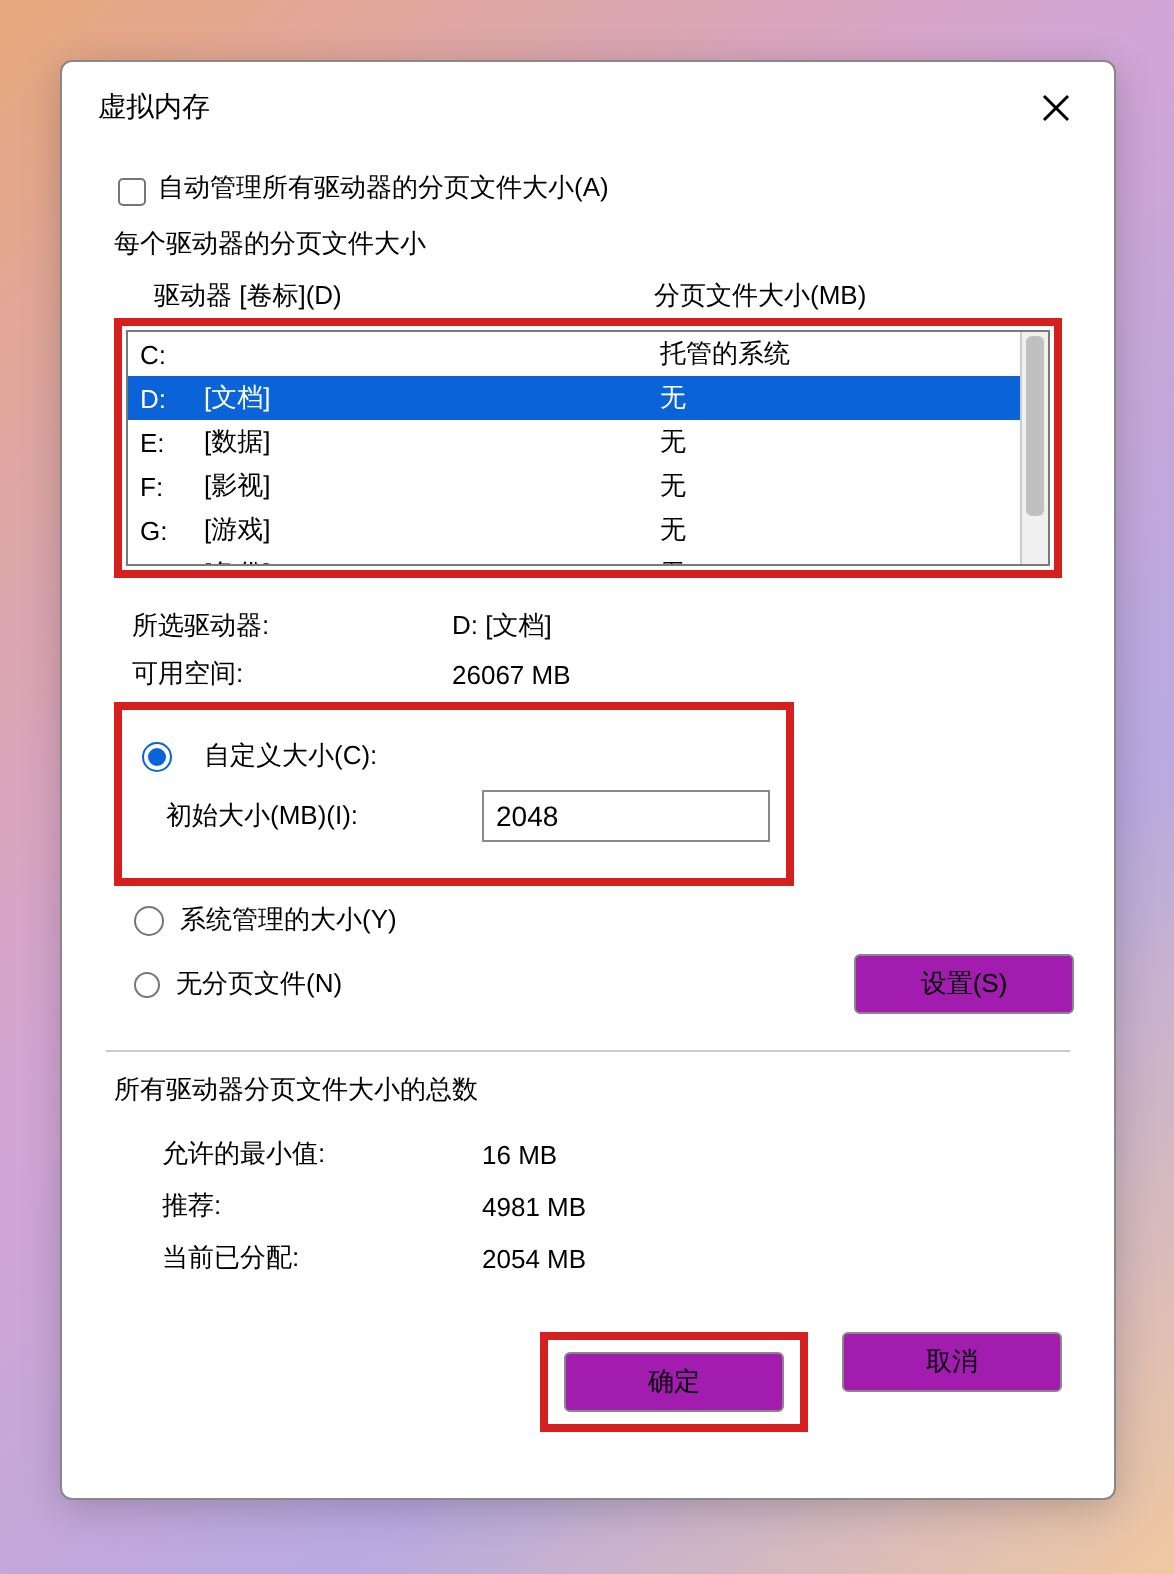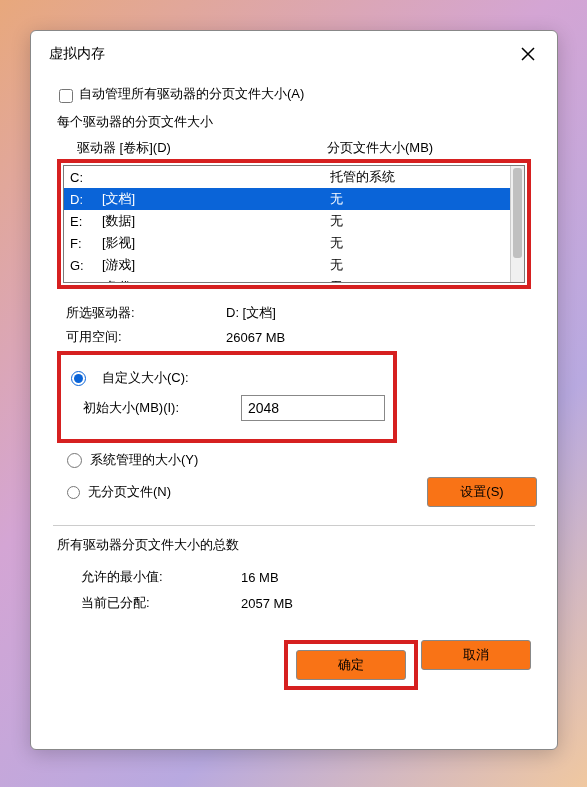--- a/index.html
+++ b/index.html
@@ -82,29 +82,29 @@
     .input-row input[type=text] {
       width: 144px; height: 26px; padding: 2px 6px;
       border: 1px solid #888; font-size: 14px;
       font-family: inherit;
     }
     .input-row input.active { border-bottom: 2px solid #0a64d8; }
     .settings-row { display: flex; align-items: center; margin: 4px 0 4px 14px; }
     .settings-row .left-radio { flex: 1; display: flex; align-items: center; gap: 8px; }
     .btn {
       min-width: 110px; height: 30px;
-      background: #f97316; border: 1px solid #888; border-radius: 3px;
+      background: #a21caf; border: 1px solid #888; border-radius: 3px;
       font-family: inherit; font-size: 13px; cursor: pointer;
       padding: 0 16px;
     }
     .divider { height: 1px; background: #ccc; margin: 14px 0 10px 0; }
     .totals-label { margin: 6px 0 10px 4px; }
     .totals { margin-left: 28px; }
     .totals .info-row { height: 26px; }
-    .button-bar { display: flex; justify-content: flex-end; gap: 3px; margin-top: 24px; padding-right: 4px; }
+    .button-bar { display: flex; justify-content: flex-end; gap: 17px; margin-top: 24px; padding-right: 4px; }
     .ok-highlight { border: 4px solid #d62020; padding: 6px 8px; }
     fieldset { border: none; padding: 0; margin: 0; }
   </style>
 </head>
 <body>
 
 <div class="dialog">
   <div class="titlebar">
     <span class="title">虚拟内存</span>
     <div class="close-btn">
@@ -207,22 +207,26 @@
 
     <div class="divider"></div>
 
     <div class="totals-label">所有驱动器分页文件大小的总数</div>
     <div class="totals">
       <div class="info-row">
         <span class="lbl">允许的最小值:</span>
         <span class="val">16 MB</span>
       </div>
       <div class="info-row">
+        <span class="lbl">推荐:</span>
+        <span class="val">4981 MB</span>
+      </div>
+      <div class="info-row">
         <span class="lbl">当前已分配:</span>
-        <span class="val">2057 MB</span>
+        <span class="val">2054 MB</span>
       </div>
     </div>
 
     <div class="button-bar">
       <span class="ok-highlight">
         <button class="btn">确定</button>
       </span>
       <button class="btn">取消</button>
     </div>
 

